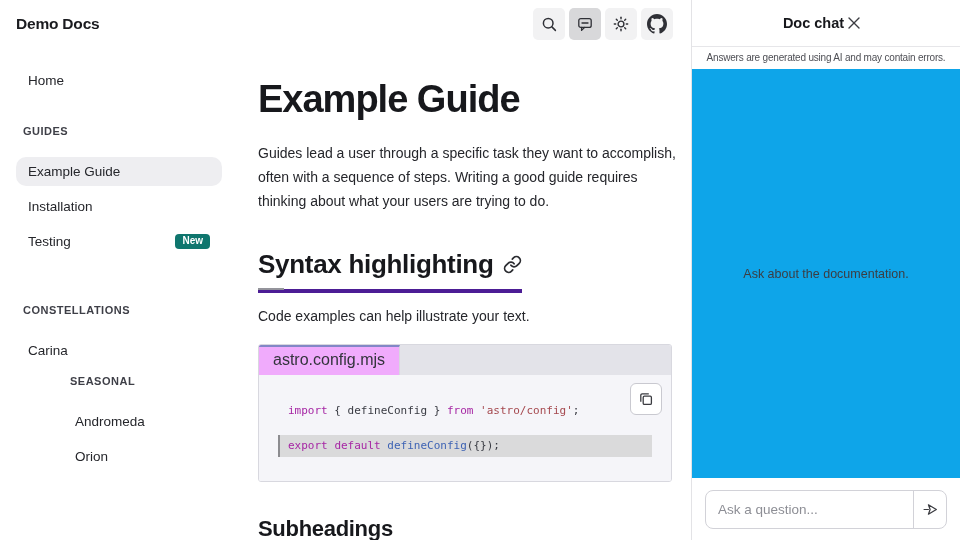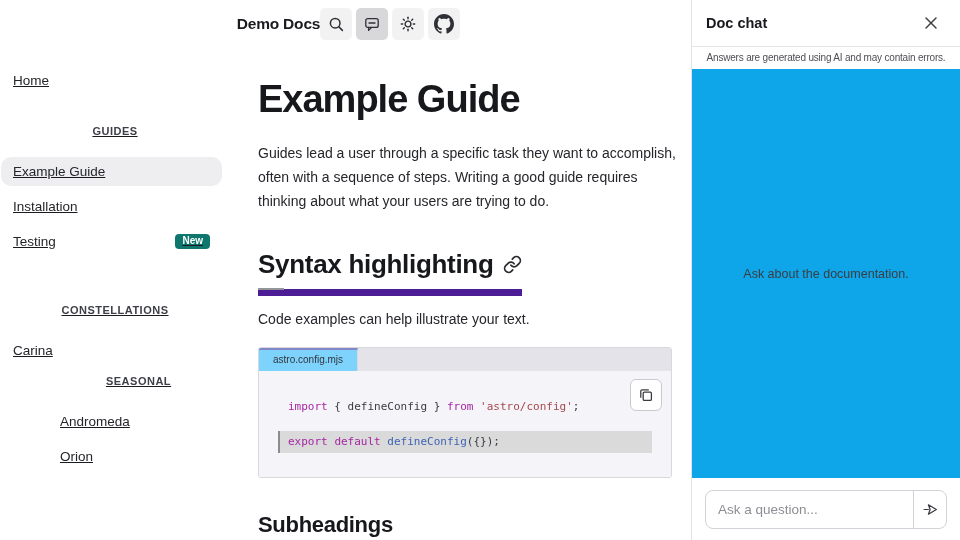--- a/index.html
+++ b/index.html
@@ -3,85 +3,85 @@
 <meta charset="utf-8">
 <style>
   * { margin:0; padding:0; box-sizing:border-box; }
   html,body { width:960px; height:540px; overflow:hidden; background:#fff;
     font-family:"Liberation Sans", sans-serif; color:#1a1b1f; }
   .app { display:flex; width:960px; height:540px; }
 
   
   .main { flex:1; min-width:0; display:flex; flex-direction:column; }
   .topbar { height:48px; flex:none; display:flex; align-items:center;
-    justify-content:center; padding:0 18px 0 24px; }
+    justify-content:space-between; padding:0 18px 0 16px; }
   .brand { font-size:15.5px; font-weight:700; letter-spacing:-0.2px; cursor:pointer; }
   .toolbar { display:flex; gap:4px; align-items:center; }
   .icon-btn { width:32px; height:32px; border:none; border-radius:5px;
     background:#f2f2f3; color:#2f3036; display:flex; align-items:center;
     justify-content:center; cursor:pointer; }
   .icon-btn.active { background:#d8d8da; }
   .icon-btn svg { display:block; }
 
   .body-row { flex:1; display:flex; min-height:0; }
 
   
-  .sidebar { width:242px; flex:none; padding:16px 20px 0 1px; overflow:hidden;text-decoration:underline; }
+  .sidebar { width:242px; flex:none; padding:16px 20px 0 16px; overflow:hidden; }
   .nav-item { display:flex; align-items:center; justify-content:space-between;
     padding:7px 12px; margin:2px 0 6px; border-radius:10px; font-size:13.5px;
     color:#25262b; text-decoration:none; cursor:pointer; }
   .nav-item.active { background:#eeeef1; font-weight:400; }
   .badge { background:#0f766e; color:#fff; font-size:10px; font-weight:700;
     padding:2px 7px 3px; border-radius:4px; line-height:1; }
-  .nav-group { margin-top:30px;text-align:center; }
+  .nav-group { margin-top:30px; }
   .nav-group:nth-of-type(2) { margin-top:48px; }
   .nav-group:nth-of-type(3) { margin-top:10px;margin-left:47px; }
   .group-label { font-size:11px; font-weight:700; letter-spacing:0.5px;
     color:#3e3f47; padding-left:7px; margin-bottom:20px; }
 
   
   .article { flex:1; min-width:0; padding:0 0 0 16px; overflow:hidden; }
   .article h1 { font-size:38px; font-weight:700; letter-spacing:-1px;
     color:#17181c; margin-top:30px; line-height:1.15; }
   .intro { width:420px; font-size:14px; line-height:24px; color:#25262b;
     margin-top:19px; }
   .h2 { display:inline-flex; align-items:center; gap:9px; font-size:26px;
     font-weight:700; letter-spacing:-0.3px; color:#17181c; margin-top:36px;
-    padding-bottom:9px; border-bottom:7px solid #4c1d95; position:relative; }
+    padding-bottom:9px; border-bottom:4px solid #4c1d95; position:relative; }
   .h2::after { content:""; position:absolute; left:0; bottom:-1px; width:26px;
     height:2px; background:#94949b; }
   .h2 .anchor, .h3 .anchor { color:#2b2c31; cursor:pointer; }
   .caption { font-size:14px; color:#25262b; margin-top:15px; }
 
   .code-card { margin-top:20px; width:414px; border:1px solid #d8d8df;
     border-radius:3px; overflow:hidden; }
   .tabs { background:#e3e3e9; display:flex; }
-  .tab { background:#7dd3fc; border-top:2px solid #8287c6;
-    border-right:1px solid #d8d8df; padding:4px 14px 6px; font-size:10px;
+  .tab { background:#f0abfc; border-top:2px solid #8287c6;
+    border-right:1px solid #d8d8df; padding:4px 14px 6px; font-size:16px;
     color:#33343c; cursor:pointer;text-align:center; }
   .code-body { background:#f5f5f9; padding:28px 0 24px; position:relative;
     font-family:"DejaVu Sans Mono", monospace; font-size:11px; line-height:16px; }
   .copy-btn { position:absolute; top:8px; right:9px; width:32px; height:32px;
     background:#fff; border:1px solid #c9c9d0; border-radius:6px; color:#3a3b40;
     display:flex; align-items:center; justify-content:center; cursor:pointer; }
   .code-line { padding:0 10px 0 29px; min-height:16px; white-space:pre; }
   .code-line.hl { margin:0 19px; padding:3px 8px; background:#dadadb;
     border-left:2px solid #8c8c90; }
   .tok-kw { color:#a626a4; } .tok-fn { color:#3e63b4; }
   .tok-str { color:#a5484e; } .tok-pl { color:#383a42; }
 
   .h3 { display:inline-flex; align-items:center; gap:8px; font-size:22px;
     font-weight:700; letter-spacing:-0.3px; color:#17181c; margin-top:34px;
     margin-bottom:20px;flex-direction:column; }
 
   
   .chat-panel { width:269px; flex:none; border-left:1px solid #e3e3e6;
     display:flex; flex-direction:column; background:#fff; }
   .chat-header { height:47px; flex:none; border-bottom:1px solid #e6e6e9;
-    display:flex; align-items:center; justify-content:space-between;
+    display:flex; align-items:center; justify-content:center;
     padding:0 19px 0 14px; }
   .chat-title { font-size:14.5px; font-weight:700; color:#17181c; }
   .close-btn { border:none; background:none; color:#3c3d42; cursor:pointer;
     width:20px; height:20px; display:flex; align-items:center; justify-content:center; }
   .disclaimer { flex:none; padding:5px 10px 6px; font-size:10px;
     letter-spacing:-0.2px; color:#4e4f55; text-align:center; background:#fff; }
   .messages { flex:1; background:#0ea5e9; display:flex; align-items:center;
     justify-content:center; font-size:12.5px; color:#3c3d42; }
   .input-area { flex:none; background:#fff; padding:12px 13px 11px; }
   .input-box { display:flex; height:39px; border:1px solid #d2d2d8;

